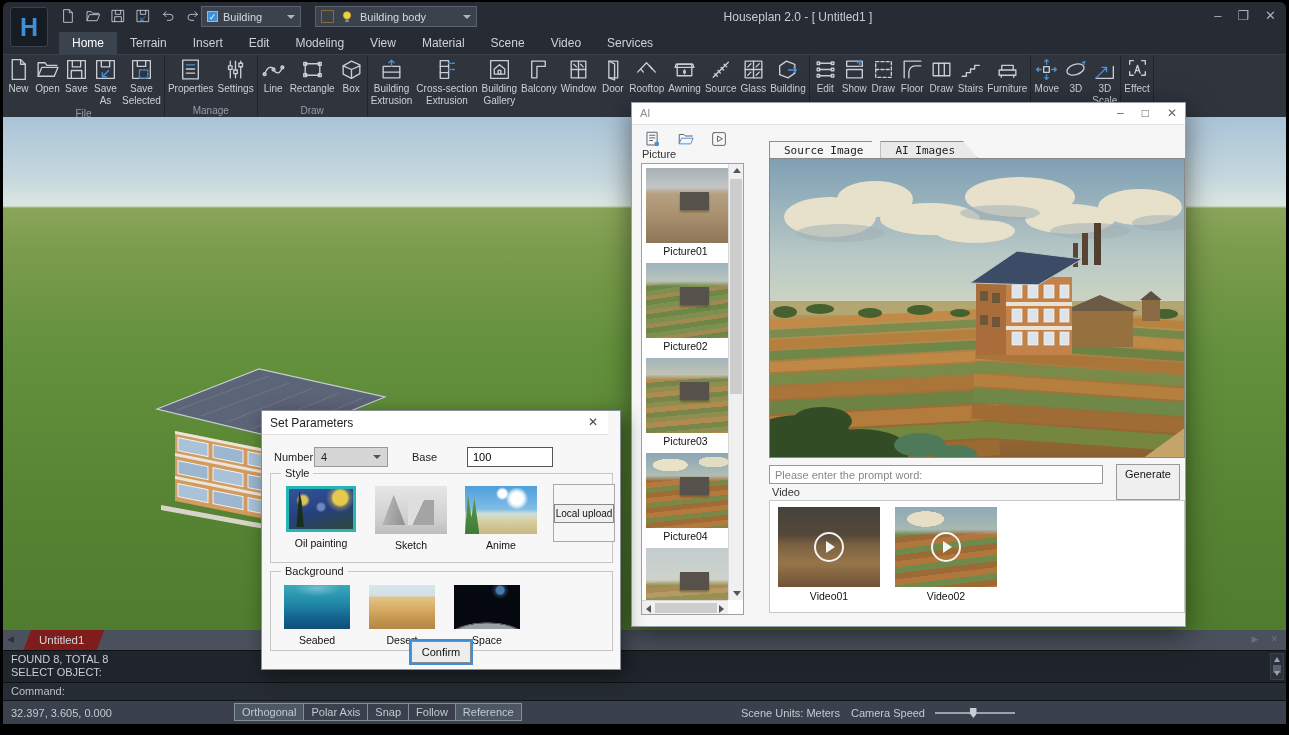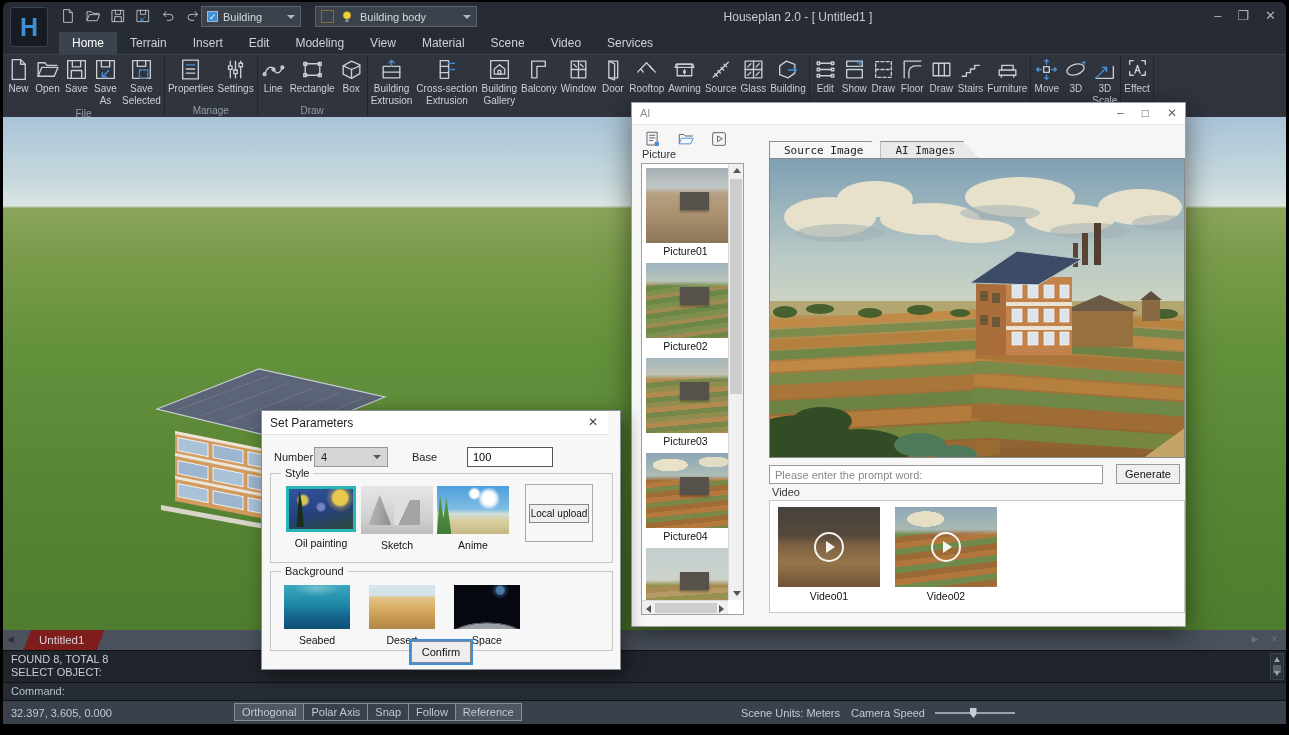--- a/index.html
+++ b/index.html
@@ -123,21 +123,21 @@
 
   .img-tabs{position:absolute;left:137px;top:38px;height:17px;display:flex;font-family:"DejaVu Sans Mono",monospace}
   .imgtab{position:relative;padding:2px 22px 0 14px;background:#e9e9e9;border:1px solid #8a8f96;border-bottom:none;
           font-size:11px;clip-path:polygon(0 0,calc(100% - 15px) 0,100% 100%,0 100%);margin-right:-6px}
   .imgtab.active{background:#f6f6f6}
   .img-area{position:absolute;left:137px;top:55px;width:416px;height:300px;border:1px solid #888;
             overflow:hidden;background:#9db4c0}
   .prompt{position:absolute;left:137px;top:362px;width:334px;height:19px;border:1px solid #999;
           font-size:11px;padding:0 5px;color:#333;background:#fff;font-family:"Liberation Sans",sans-serif}
   .prompt::placeholder{color:#888}
-  .gen-btn{position:absolute;left:484px;top:361px;width:64px;height:20px;background:#efefef;border:1px solid #999;
+  .gen-btn{position:absolute;left:484px;top:361px;width:64px;height:36px;background:#efefef;border:1px solid #999;
            font-size:11px;text-align:center;line-height:18px;color:#111}
   .vid-label{position:absolute;left:140px;top:383px;color:#333}
   .vid-panel{position:absolute;left:137px;top:397px;width:416px;height:113px;background:#fff;border:1px solid #c8c8c8}
   #video-row{display:flex;gap:15px;padding:6px 0 0 8px}
   .vid-item{width:102px}
   .vid-thumb{position:relative;width:102px;height:80px;overflow:hidden}
   .vid-caption{text-align:center;margin-top:3px;font-size:10.5px;color:#111}
   .play-badge{position:absolute;left:50%;top:50%;width:30px;height:30px;margin:-15px 0 0 -15px;
               border:2px solid rgba(255,255,255,.92);border-radius:50%}
   .play-badge::after{content:"";position:absolute;left:10px;top:7px;border-left:9px solid rgba(255,255,255,.92);
@@ -900,21 +900,21 @@
     <span class="sp-num-label">Number:</span>
     <div class="sp-select">
       <span>4</span>
       <span class="chev"></span>
     </div>
     <span class="sp-base-label">Base</span>
     <input class="sp-input" value="100" style="">
     <div class="sp-fs" id="style-fs">
       <span class="sp-fs-label">Style</span>
       <div class="sty-wrap">
-        <div style="display:flex;" id="style-row">
+        <div style="display:flex;gap:14px" id="style-row">
             <div class="sty-item">
               <div class="sty-thumb style-oil sel-style"></div>
               <div class="sty-caption">Oil painting</div>
             </div>
             <div class="sty-item">
               <div class="sty-thumb style-sketch"></div>
               <div class="sty-caption">Sketch</div>
             </div>
             <div class="sty-item">
               <div class="sty-thumb style-anime"></div>

